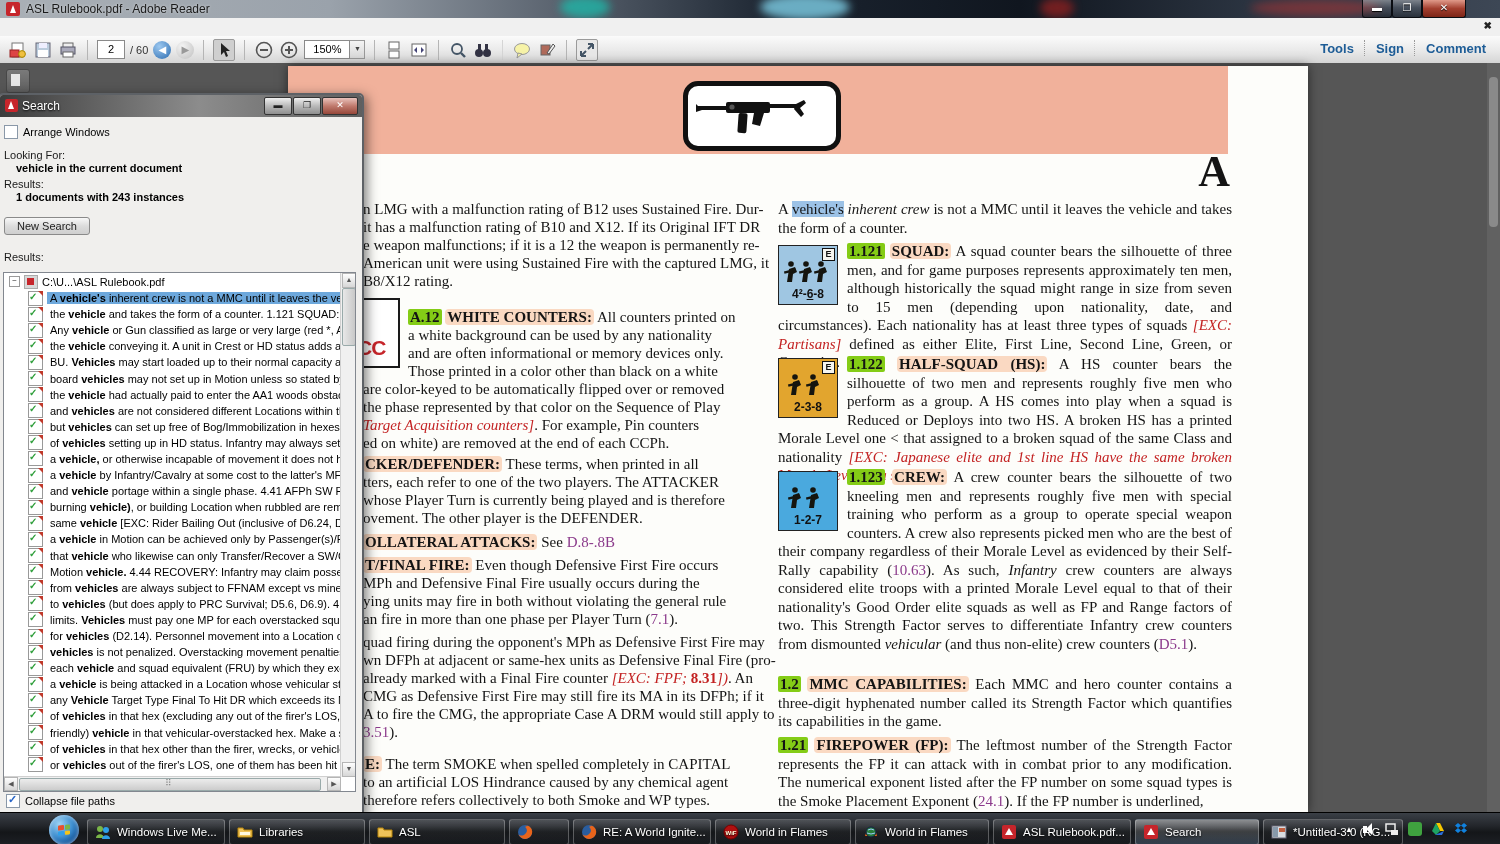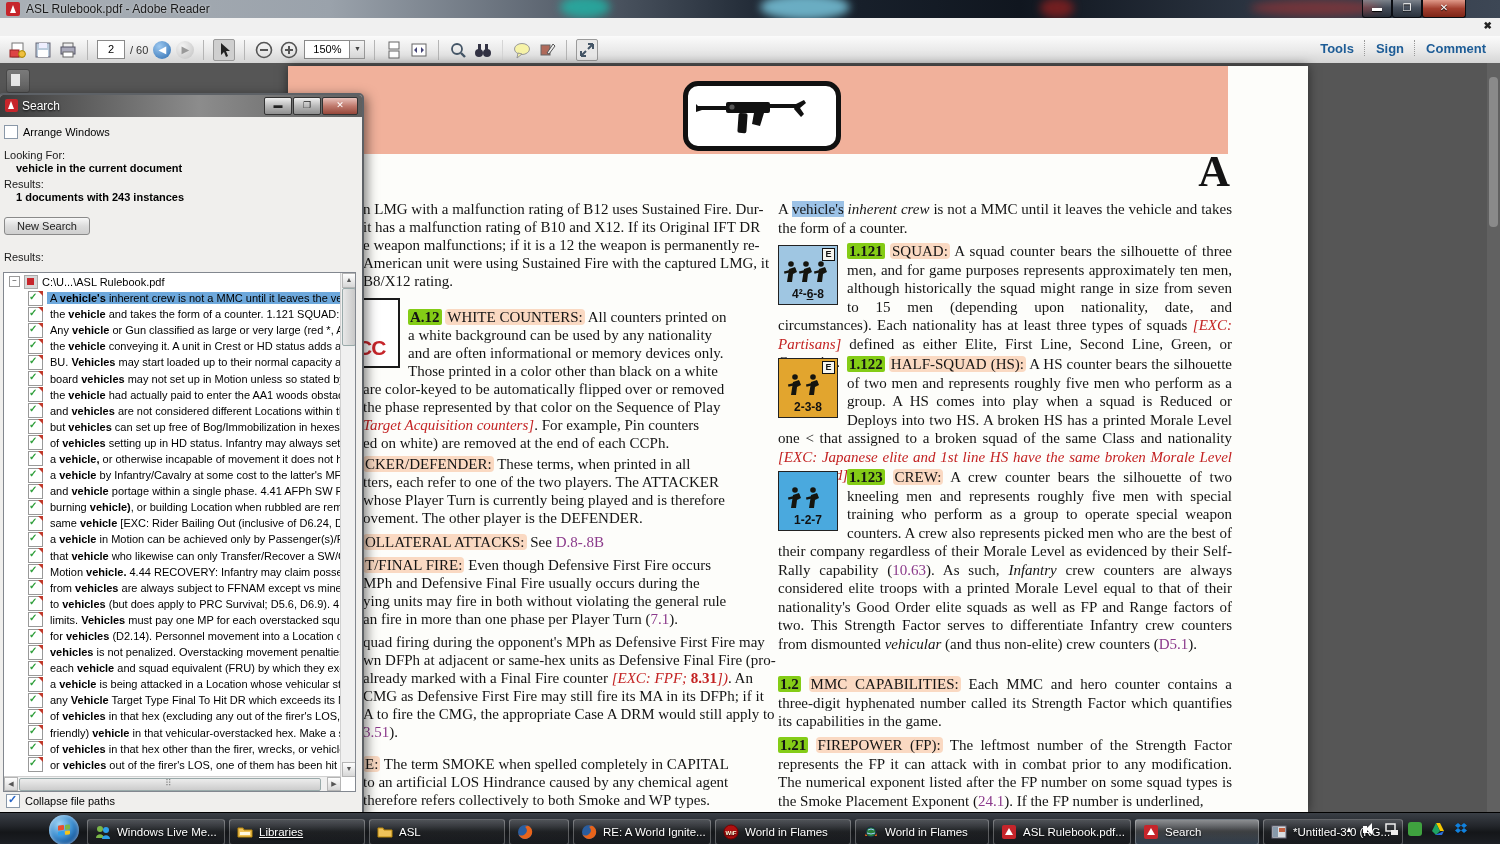--- a/index.html
+++ b/index.html
@@ -48,21 +48,21 @@
   #banner{position:absolute;left:0;top:0;width:940px;height:88px;background:#f1b19b;}
   #plaque{position:absolute;left:395px;top:15px;width:148px;height:60px;background:#fff;border:5px solid #111;border-radius:15px;}
   #section-letter{position:absolute;left:880px;top:80px;width:62px;text-align:right;font-size:44px;font-weight:bold;}
   .lcol{position:absolute;left:75px;top:0;width:392px;}
   .rcol{position:absolute;left:490px;top:0;width:454px;}
   .lpara{position:absolute;left:0;font-size:15px;line-height:18px;white-space:nowrap;}
   .lline{height:18px;overflow:hidden;}
   .ind{padding-left:45px;}
   .rpara{position:absolute;left:0;width:454px;font-size:15px;line-height:18.5px;text-align:justify;}
   .r-hd{background:#84cc16;font-weight:bold;padding:0 2px;border-radius:2px;}
-  .r-hl{background:#fad9c2;font-weight:normal;padding:0 2px;border-radius:4px;}
+  .r-hl{background:#fad9c2;font-weight:bold;padding:0 2px;border-radius:4px;}
   .r-i{font-style:italic;}
   .r-ri{color:#c32222;font-style:italic;}
   .r-rb{color:#c32222;font-weight:bold;}
   .r-p{color:#8b3a8b;}
   .r-sel{background:#9cc2e6;}
   .counter{float:left;width:58px;height:58px;border:1px solid #222;margin:3px 9px 2px 0;position:relative;}
   .counter .vals{position:absolute;left:0;bottom:1px;width:100%;text-align:center;font-family:"Liberation Sans",sans-serif;font-weight:bold;font-size:12px;color:#111;}
   .counter .badge{position:absolute;right:2px;top:2px;width:11px;height:11px;background:#f5f5f0;border:1px solid #111;font-family:"Liberation Sans",sans-serif;font-size:9px;font-weight:bold;text-align:center;line-height:11px;}
   .counter svg{position:absolute;left:4px;top:12px;}
   #cc-box{position:absolute;left:64px;top:232px;width:44px;height:66px;background:#fff;border:2px solid #1a1a1a;}
@@ -570,21 +570,21 @@
     <div id="taskbtns" style="display:flex;align-items:center;">
         <div class="tb-btn" style="width: 122px;">
           <span class="tbi"><svg width="16" height="16">
               <circle cx="5" cy="5" r="3" fill="#7ab648"></circle>
               <path d="M1,14 C1,9 9,9 9,14 Z" fill="#7ab648"></path>
               <circle cx="11" cy="6" r="3" fill="#2e9fe9"></circle>
               <path d="M7,15 C7,10 15,10 15,15 Z" fill="#2e9fe9"></path>
             </svg></span>
           <span>Windows Live Me...</span>
         </div>
-        <div class="tb-btn" style="width: 120px; text-decoration: underline;">
+        <div class="tb-btn" style="width: 120px;">
           <span class="tbi"><svg width="16" height="16">
               <path d="M1,4 L6,4 L7,6 L15,6 L15,13 L1,13 Z" fill="#f0c35a" stroke="#b8860b"></path>
               <rect x="3" y="8" width="10" height="3" fill="#fff8e0"></rect>
             </svg></span>
           <span>Libraries</span>
         </div>
         <div class="tb-btn" style="width: 120px;">
           <span class="tbi"><svg width="16" height="16">
               <path d="M1,4 L6,4 L7,6 L15,6 L15,13 L1,13 Z" fill="#f0c35a" stroke="#b8860b"></path>
             </svg></span>

